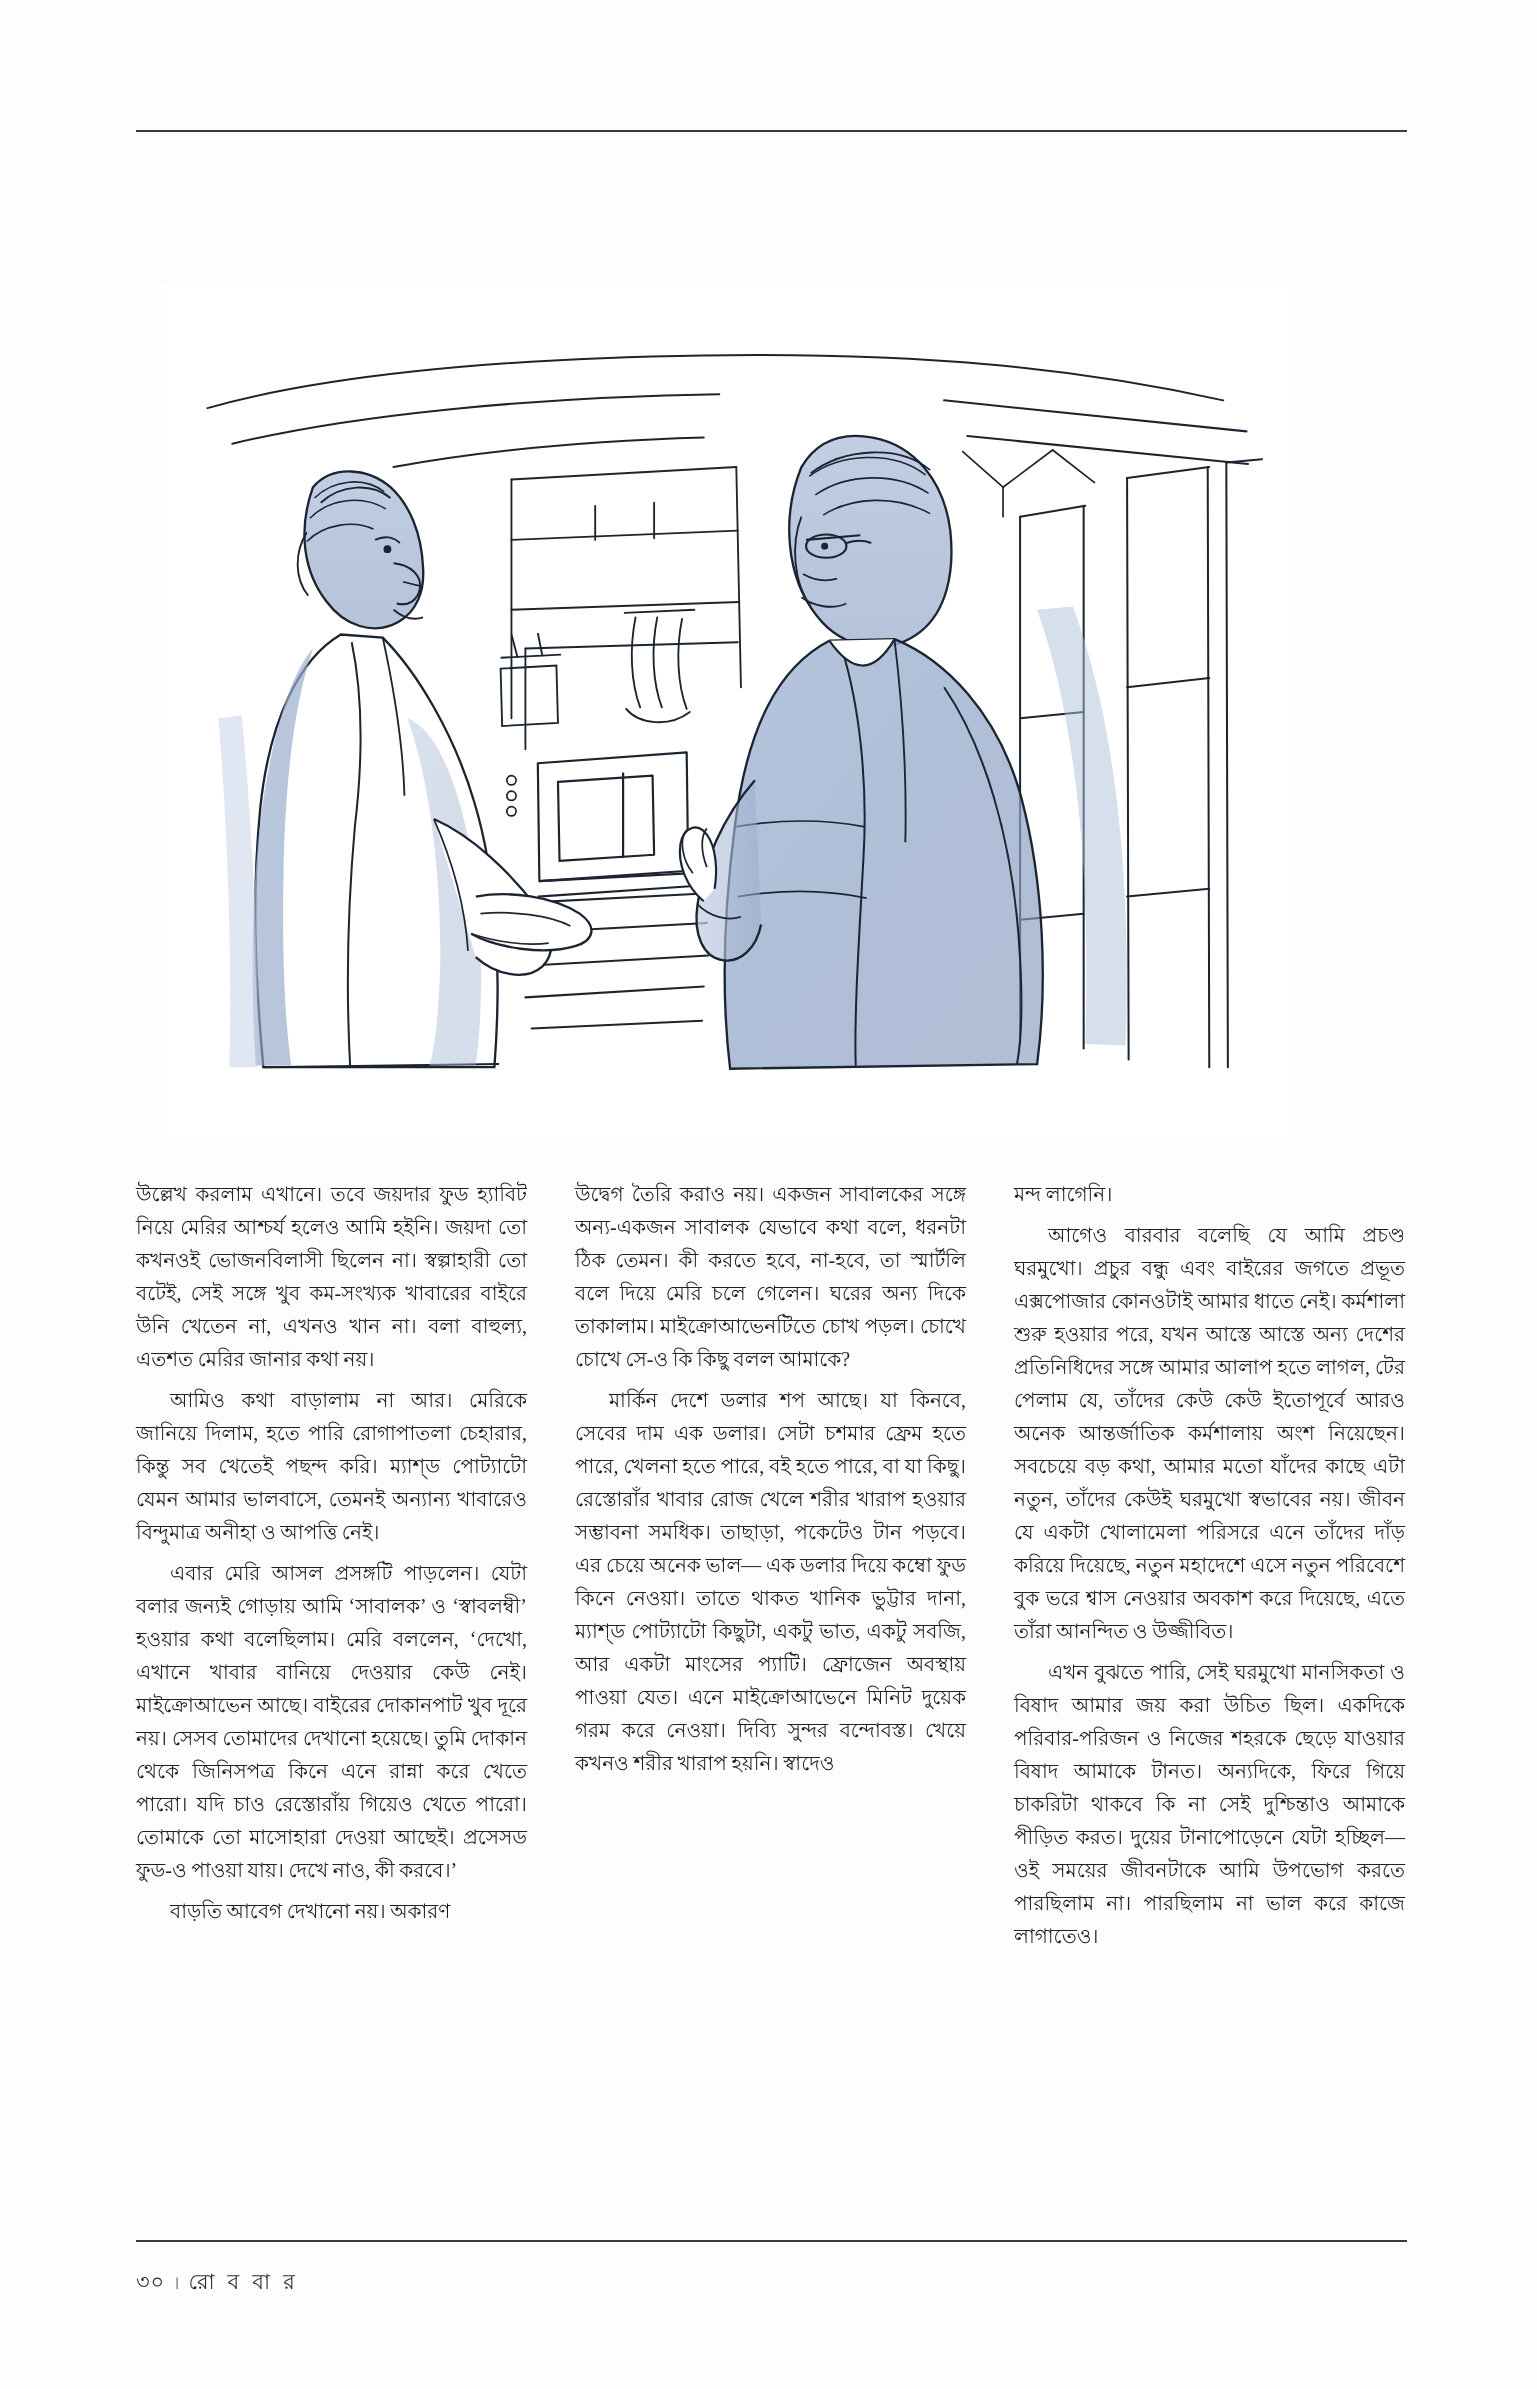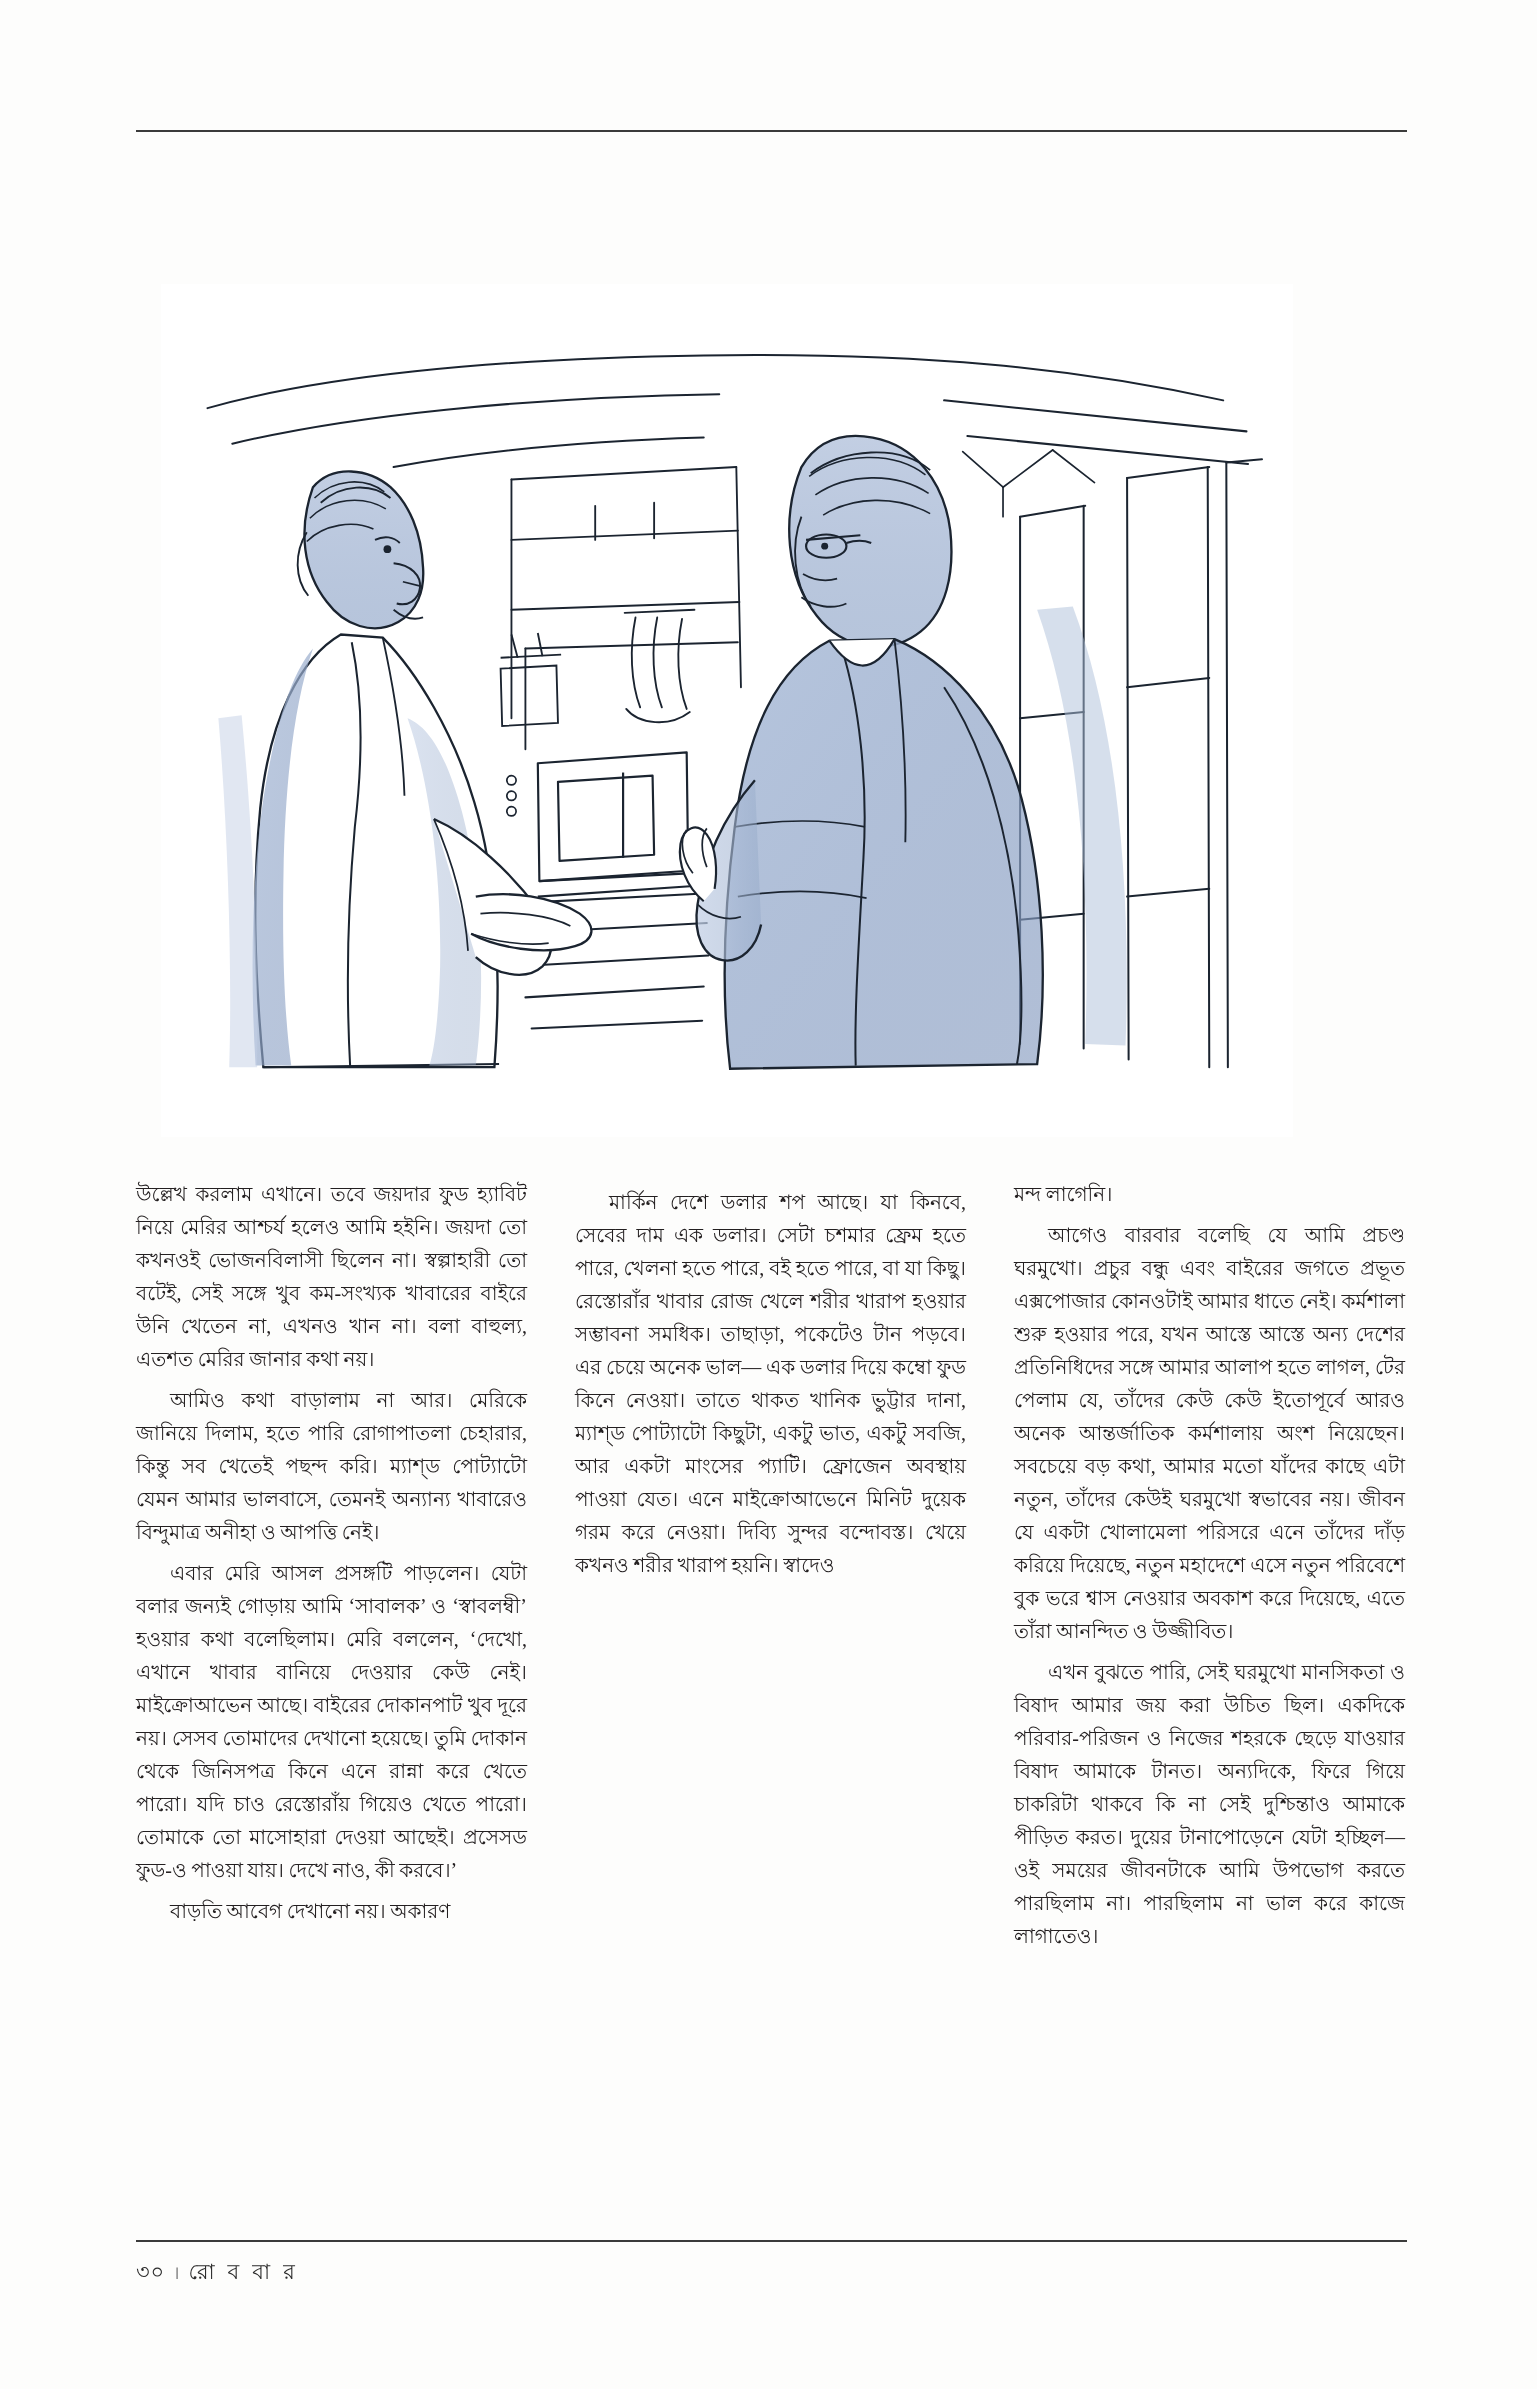--- a/index.html
+++ b/index.html
@@ -82,21 +82,21 @@
   }
   .footer-rule {
     width: 1271px;
     height: 2.3px;
     background: #3b3b3b;
   }
   .footer-line {
     display: flex;
     align-items: baseline;
     gap: 7.8px;
-    margin-top: 14px;
+    margin-top: 24px;
     font-size: 21px;
     letter-spacing: 0.8px;
     color: #2b2b2b;
   }
   .footer-sep {
     color: #8a8a8a;
     font-size: 18.6px;
   }
   .footer-mag {
     letter-spacing: 3.9px;
@@ -281,20 +281,21 @@
     </div>
 
     <div class="columns">
       <div class="col">
         <p>উল্লেখ করলাম এখানে। তবে জয়দার ফুড হ্যাবিট নিয়ে মেরির আশ্চর্য হলেও আমি হইনি। জয়দা তো কখনওই ভোজনবিলাসী ছিলেন না। স্বল্পাহারী তো বটেই, সেই সঙ্গে খুব কম-সংখ্যক খাবারের বাইরে উনি খেতেন না, এখনও খান না। বলা বাহুল্য, এতশত মেরির জানার কথা নয়।</p>
         <p class="indent">আমিও কথা বাড়ালাম না আর। মেরিকে জানিয়ে দিলাম, হতে পারি রোগাপাতলা চেহারার, কিন্তু সব খেতেই পছন্দ করি। ম্যাশ্‌ড পোট্যাটো যেমন আমার ভালবাসে, তেমনই অন্যান্য খাবারেও বিন্দুমাত্র অনীহা ও আপত্তি নেই।</p>
         <p class="indent">এবার মেরি আসল প্রসঙ্গটি পাড়লেন। যেটা বলার জন্যই গোড়ায় আমি ‘সাবালক’ ও ‘স্বাবলম্বী’ হওয়ার কথা বলেছিলাম। মেরি বললেন, ‘দেখো, এখানে খাবার বানিয়ে দেওয়ার কেউ নেই। মাইক্রোআভেন আছে। বাইরের দোকানপাট খুব দূরে নয়। সেসব তোমাদের দেখানো হয়েছে। তুমি দোকান থেকে জিনিসপত্র কিনে এনে রান্না করে খেতে পারো। যদি চাও রেস্তোরাঁয় গিয়েও খেতে পারো। তোমাকে তো মাসোহারা দেওয়া আছেই। প্রসেসড ফুড-ও পাওয়া যায়। দেখে নাও, কী করবে।’</p>
         <p class="indent">বাড়তি আবেগ দেখানো নয়। অকারণ</p>
       </div>
       <div class="col">
+        <p>উদ্বেগ তৈরি করাও নয়। একজন সাবালকের সঙ্গে অন্য-একজন সাবালক যেভাবে কথা বলে, ধরনটা ঠিক তেমন। কী করতে হবে, না-হবে, তা স্মার্টলি বলে দিয়ে মেরি চলে গেলেন। ঘরের অন্য দিকে তাকালাম। মাইক্রোআভেনটিতে চোখ পড়ল। চোখে চোখে সে-ও কি কিছু বলল আমাকে?</p>
         <p class="indent">মার্কিন দেশে ডলার শপ আছে। যা কিনবে, সেবের দাম এক ডলার। সেটা চশমার ফ্রেম হতে পারে, খেলনা হতে পারে, বই হতে পারে, বা যা কিছু। রেস্তোরাঁর খাবার রোজ খেলে শরীর খারাপ হওয়ার সম্ভাবনা সমধিক। তাছাড়া, পকেটেও টান পড়বে। এর চেয়ে অনেক ভাল— এক ডলার দিয়ে কম্বো ফুড কিনে নেওয়া। তাতে থাকত খানিক ভুট্টার দানা, ম্যাশ্‌ড পোট্যাটো কিছুটা, একটু ভাত, একটু সবজি, আর একটা মাংসের প্যাটি। ফ্রোজেন অবস্থায় পাওয়া যেত। এনে মাইক্রোআভেনে মিনিট দুয়েক গরম করে নেওয়া। দিব্যি সুন্দর বন্দোবস্ত। খেয়ে কখনও শরীর খারাপ হয়নি। স্বাদেও</p>
       </div>
       <div class="col">
         <p>মন্দ লাগেনি।</p>
         <p class="indent">আগেও বারবার বলেছি যে আমি প্রচণ্ড ঘরমুখো। প্রচুর বন্ধু এবং বাইরের জগতে প্রভূত এক্সপোজার কোনওটাই আমার ধাতে নেই। কর্মশালা শুরু হওয়ার পরে, যখন আস্তে আস্তে অন্য দেশের প্রতিনিধিদের সঙ্গে আমার আলাপ হতে লাগল, টের পেলাম যে, তাঁদের কেউ কেউ ইতোপূর্বে আরও অনেক আন্তর্জাতিক কর্মশালায় অংশ নিয়েছেন। সবচেয়ে বড় কথা, আমার মতো যাঁদের কাছে এটা নতুন, তাঁদের কেউই ঘরমুখো স্বভাবের নয়। জীবন যে একটা খোলামেলা পরিসরে এনে তাঁদের দাঁড় করিয়ে দিয়েছে, নতুন মহাদেশে এসে নতুন পরিবেশে বুক ভরে শ্বাস নেওয়ার অবকাশ করে দিয়েছে, এতে তাঁরা আনন্দিত ও উজ্জীবিত।</p>
         <p class="indent">এখন বুঝতে পারি, সেই ঘরমুখো মানসিকতা ও বিষাদ আমার জয় করা উচিত ছিল। একদিকে পরিবার-পরিজন ও নিজের শহরকে ছেড়ে যাওয়ার বিষাদ আমাকে টানত। অন্যদিকে, ফিরে গিয়ে চাকরিটা থাকবে কি না সেই দুশ্চিন্তাও আমাকে পীড়িত করত। দুয়ের টানাপোড়েনে যেটা হচ্ছিল— ওই সময়ের জীবনটাকে আমি উপভোগ করতে পারছিলাম না। পারছিলাম না ভাল করে কাজে লাগাতেও।</p>
       </div>
     </div>
 
     <div class="footer">

